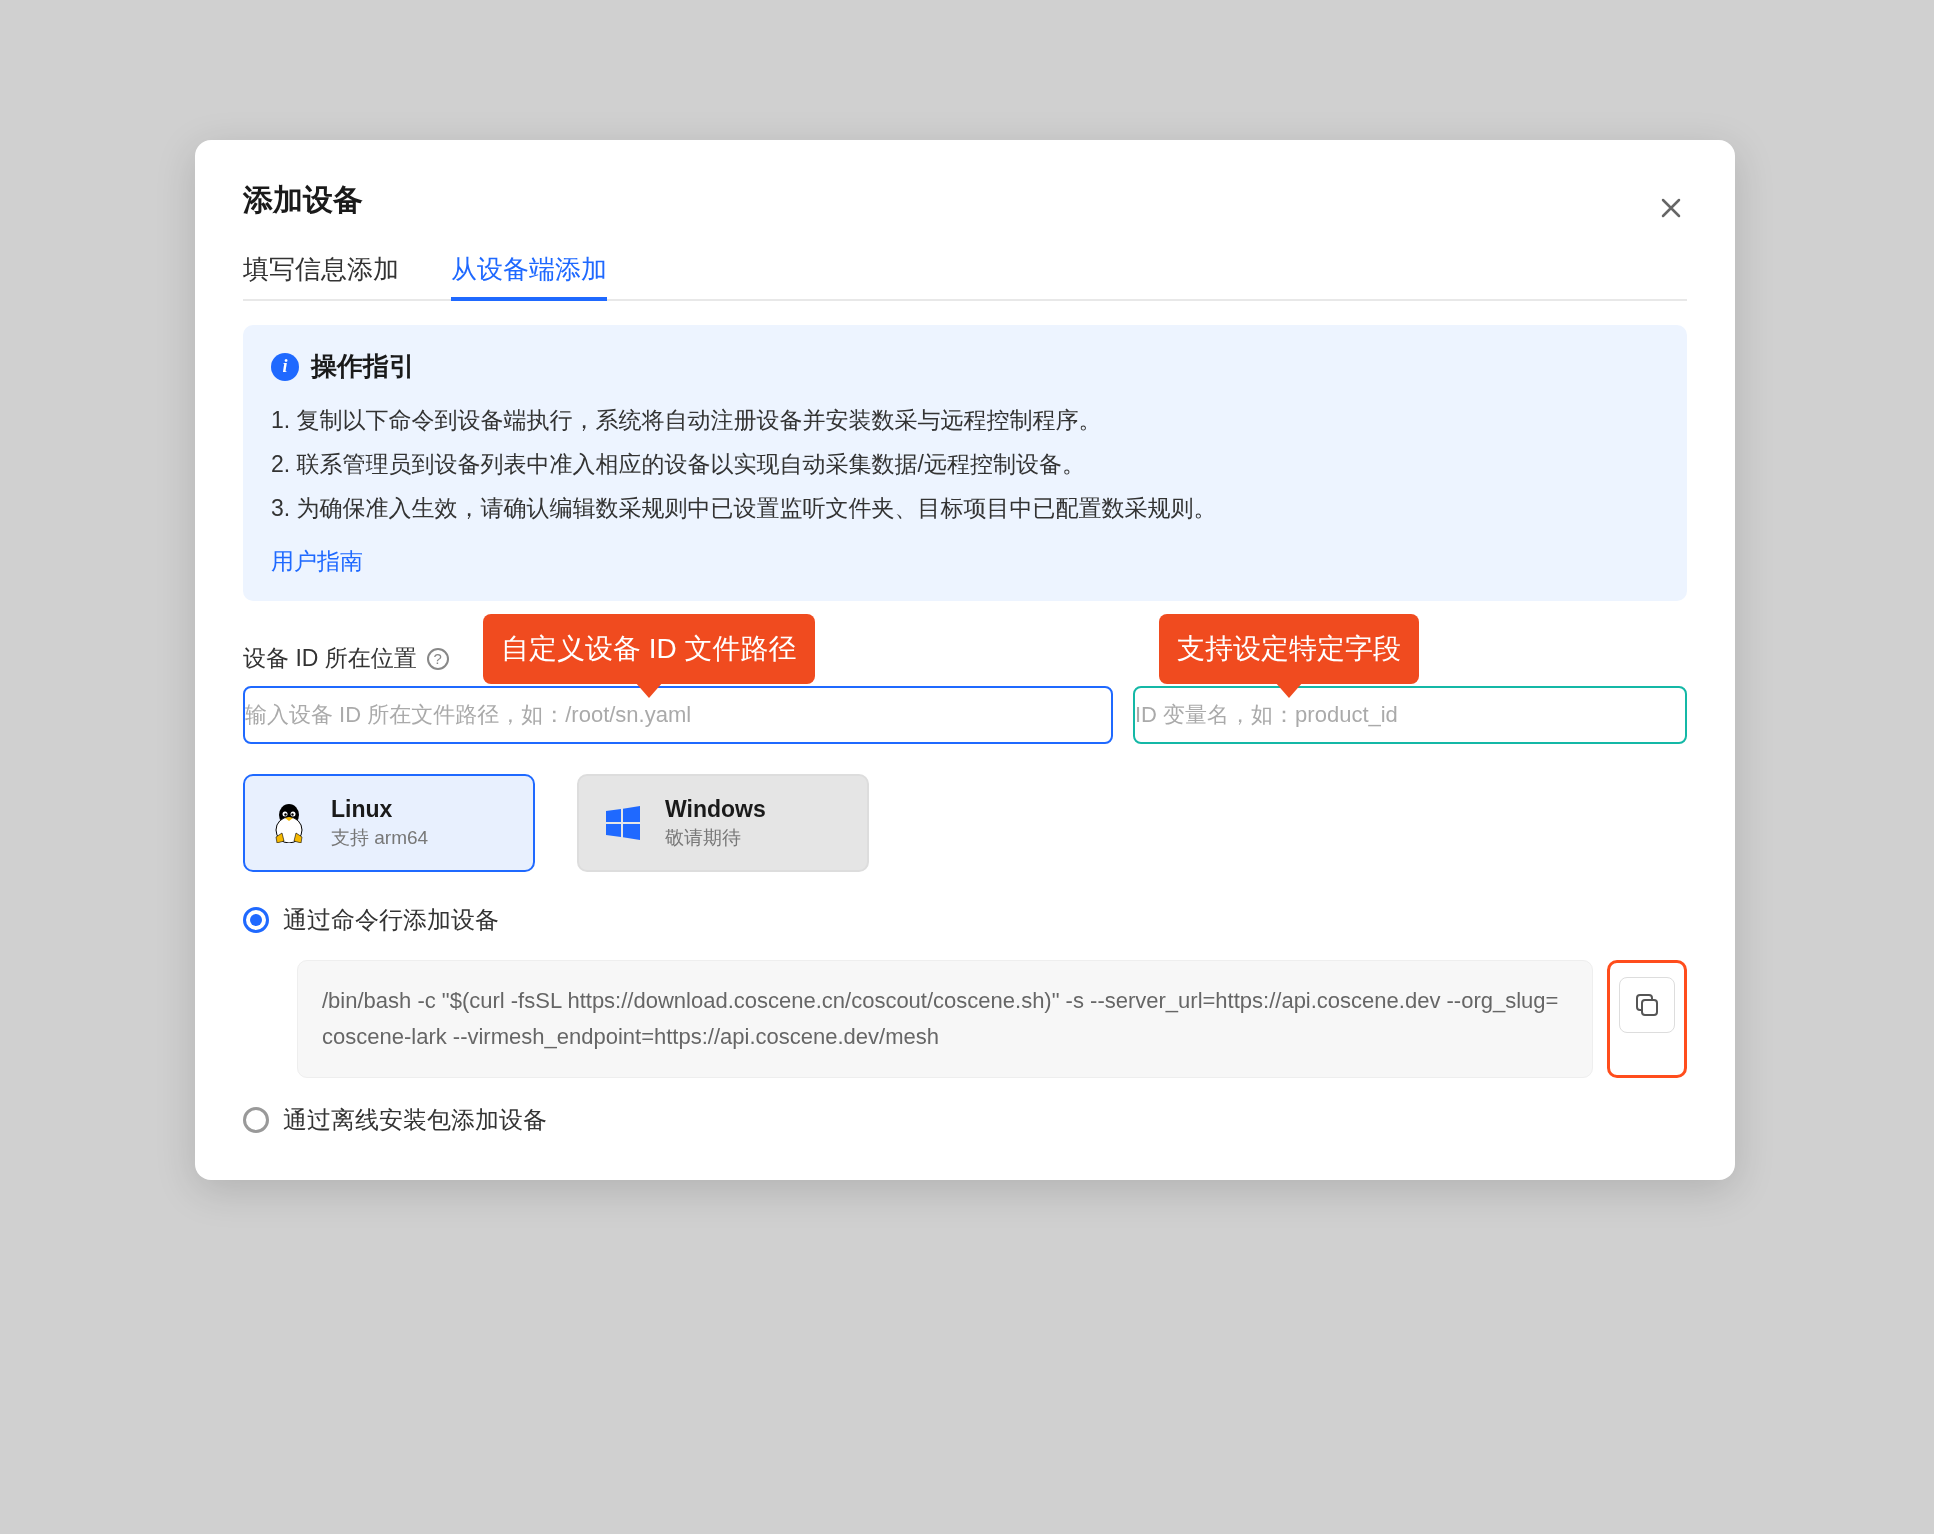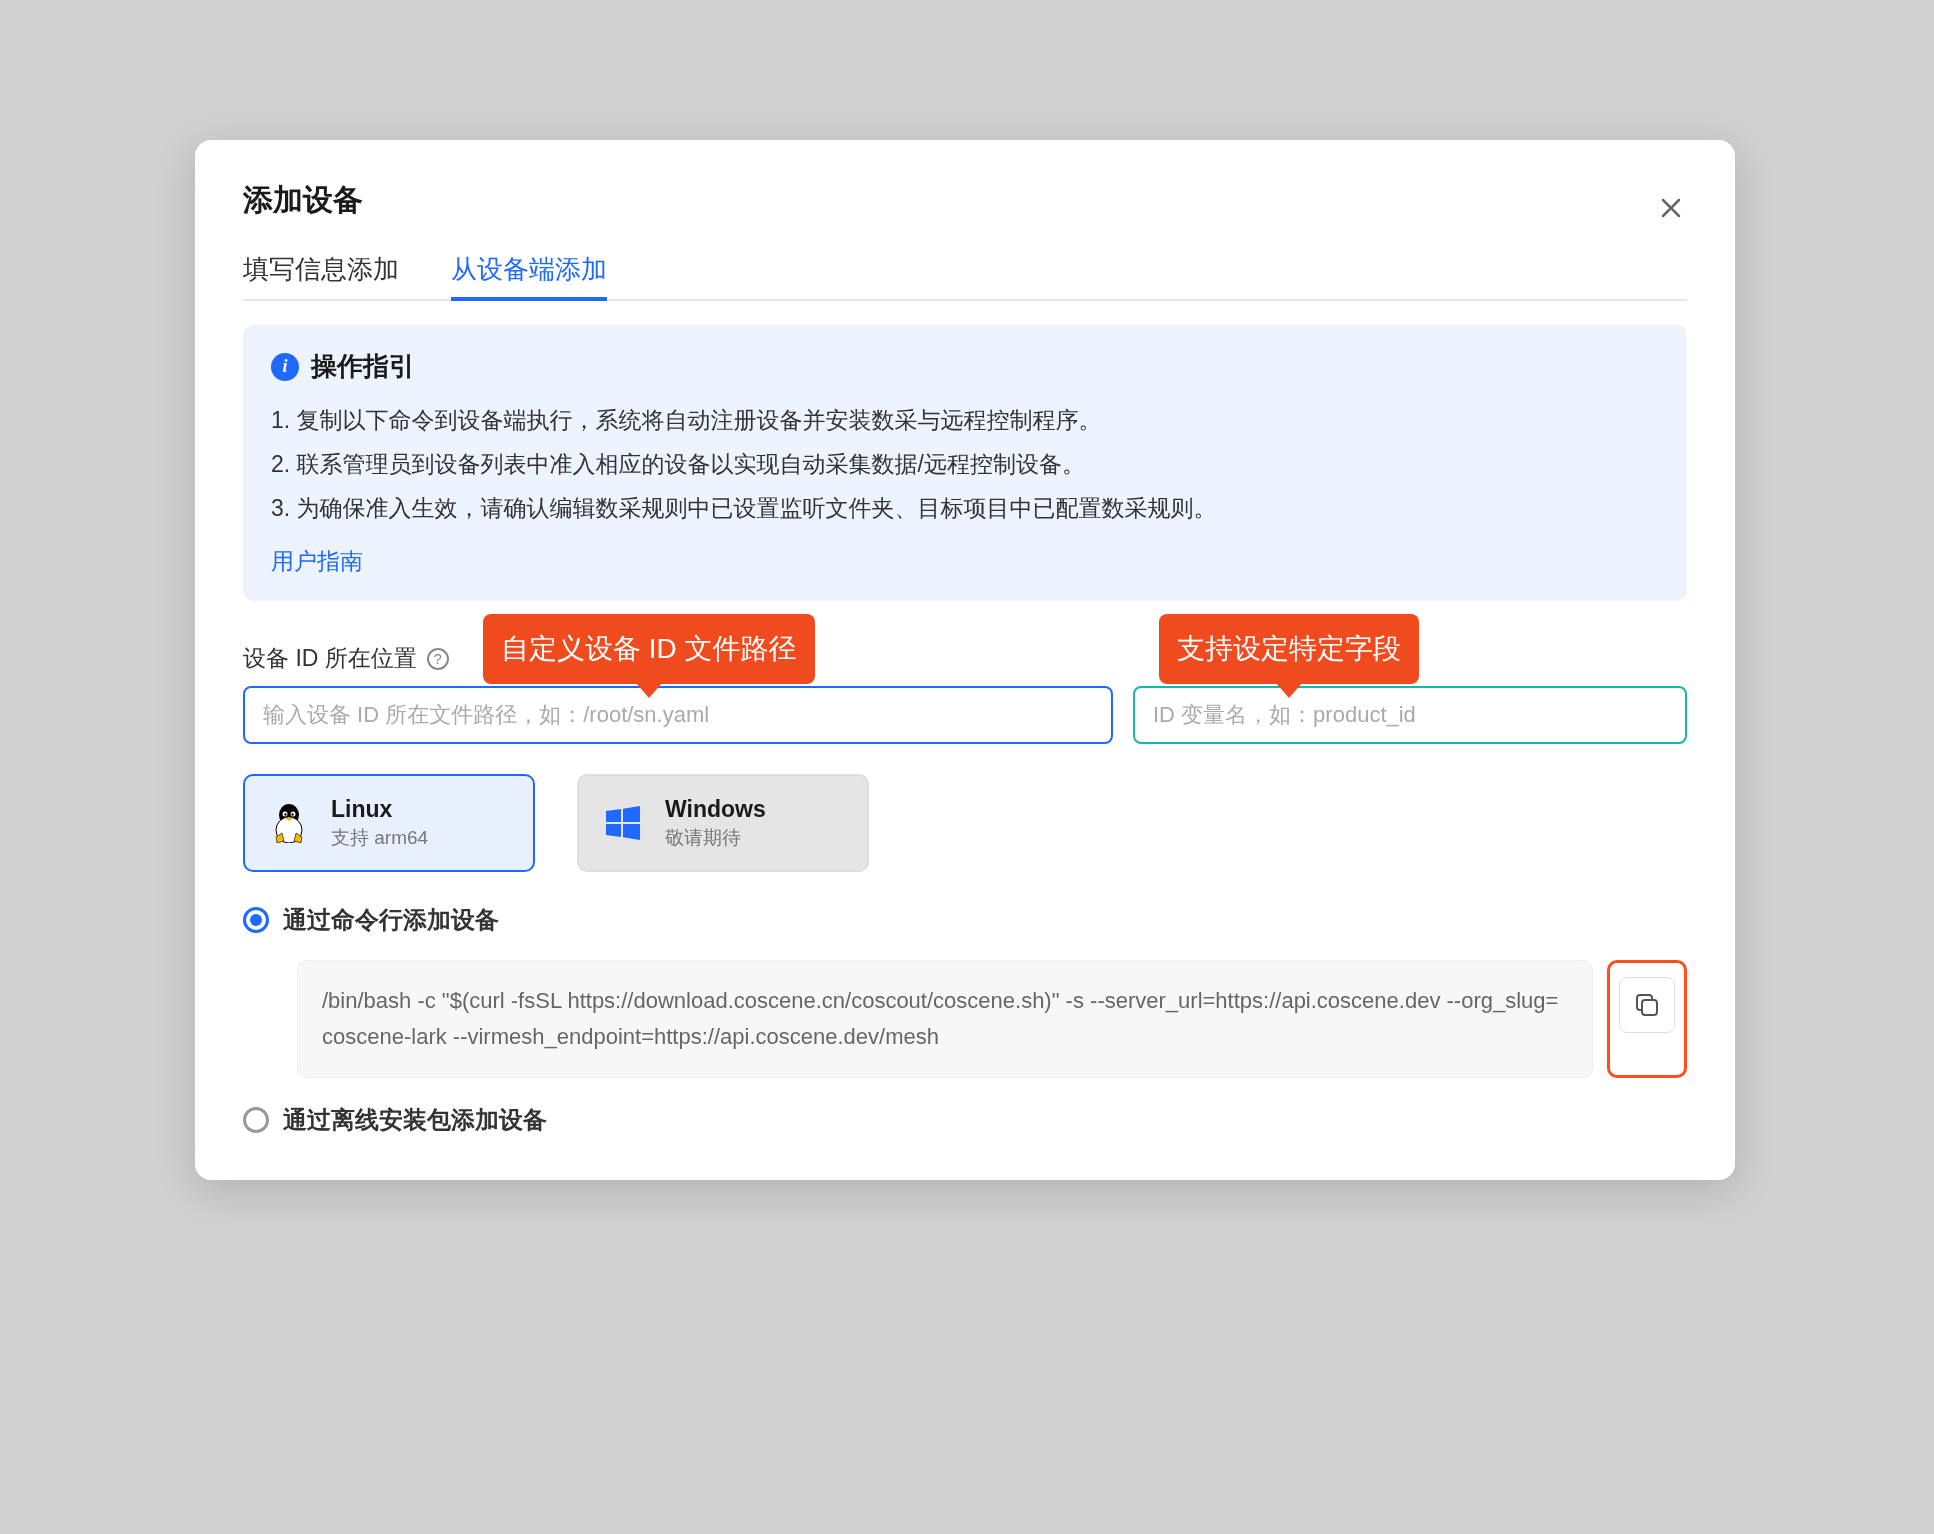--- a/index.html
+++ b/index.html
@@ -134,21 +134,21 @@
     .input-row {
       display: flex;
       gap: 20px;
       margin-bottom: 30px;
       position: relative;
     }
     .text-input {
       height: 58px;
       border-radius: 8px;
       font-size: 22px;
-      padding: 0 18px;
+      padding: 0 0;
       outline: none;
       font-family: inherit;
     }
     .input-path {
       flex: 0 0 870px;
       border: 2px solid #1F69FF;
     }
     .input-var {
       flex: 1;
       border: 2px solid #14b8a6;
@@ -179,21 +179,20 @@
     }
     .os-icon { width: 40px; height: 40px; display: flex; align-items: center; justify-content: center; }
     .os-text { display: flex; flex-direction: column; }
     .os-name { font-size: 23px; font-weight: 600; color: #1a1a1a; }
     .os-sub { font-size: 19px; color: #777; margin-top: 2px; }
     .radio-row {
       display: flex;
       align-items: center;
       gap: 14px;
       margin-bottom: 24px;
-      font-weight: bold;
     }
     .radio {
       width: 26px;
       height: 26px;
       border-radius: 50%;
       display: flex;
       align-items: center;
       justify-content: center;
     }
     .radio.checked { border: 3px solid #1F69FF; }

